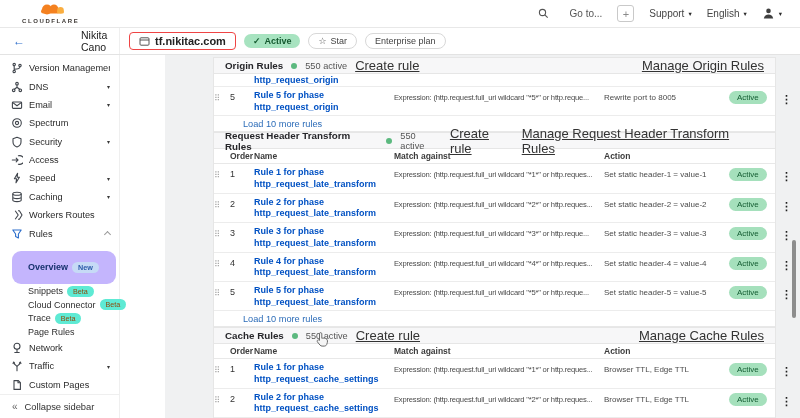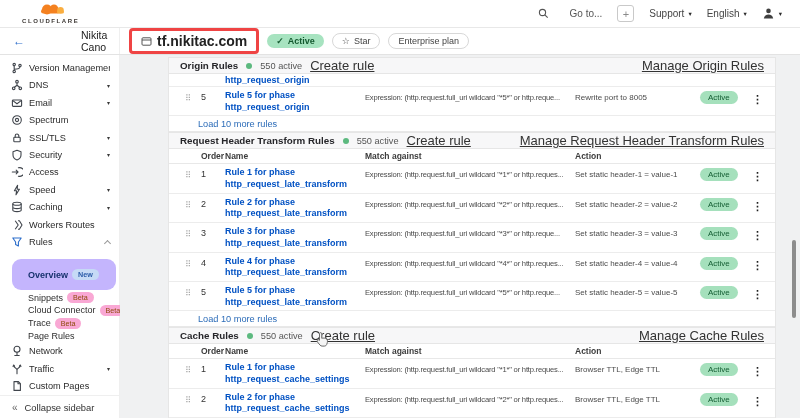--- a/index.html
+++ b/index.html
@@ -22,22 +22,22 @@
   .navdrop { display:flex; align-items:center; gap:4px; }
   .tri { font-size:6.5px; color:#2b2b2b; }
 
   
   .account-bar { height:27px; border-bottom:1px solid #e3e3e3; display:flex; background:#fff; }
   .account-left { width:120px; display:flex; align-items:center; gap:8px; padding-left:13px;
     border-right:1px solid #efefef; }
   .back-arrow { color:#2f6fcb; font-size:12px; }
   .account-name { font-weight:normal; font-size:10.5px; color:#222;margin-left:48px; }
   .account-right { flex:1; display:flex; align-items:center; gap:8px; padding-left:9px; }
-  .domain-box { display:flex; align-items:center; gap:5px; border:3px solid #ef4444; border-radius:4px;
-    padding:2px 9px; font-weight:bold; font-size:14px; color:#222; }
+  .domain-box { display:flex; align-items:center; gap:5px; border:1px solid #ef4444; border-radius:4px;
+    padding:2px 9px; font-weight:bold; font-size:11px; color:#222; }
   .pill { border-radius:10px; padding:2px 9px; font-size:9px; display:flex; align-items:center; gap:4px; color:#444; }
   .pill-active { background:#a7e3c0; color:#14592f; font-weight:bold; }
   .pill-outline { border:1px solid #d8d8d8; background:#fff; }
 
   
   .shell { display:flex; height:363px; }
 
   
   .sidebar { width:120px; border-right:1px solid #efefef; background:#fff; display:flex;
     flex-direction:column; padding-top:4px; flex-shrink:0; }
@@ -46,37 +46,37 @@
   .side-item svg { flex-shrink:0; }
   .grow { flex:1; overflow:hidden; }
   .side-caret { font-size:6px; color:#3a3a3a; }
   .chev-up { width:5px; height:5px; border-left:1.2px solid #9a9a9a; border-top:1.2px solid #9a9a9a;
     transform:rotate(45deg); margin-top:2px; }
   .sub-item { height:14px; display:flex; align-items:center; gap:4px; padding-left:28px;
     font-size:9px; color:#2e2e2e; white-space:nowrap; }
   .sub-sel { margin:8px 3px 1px 12px; padding-left:16px; background:#c4b5fd; border-radius:9px;
     height:34px; font-weight:bold; color:#17326e; }
   .badge-new { background:#c6daf6; color:#2b5ba8; border-radius:8px; font-size:7.2px; padding:1px 6px; font-weight:bold; }
-  .badge-beta { background:#f9a8d4; color:#8e4a0c; border-radius:8px; font-size:7.2px; padding:1px 6px; }
+  .badge-beta { background:#5eead4; color:#8e4a0c; border-radius:8px; font-size:7.2px; padding:1px 6px; }
   .collapse { margin-top:auto; border-top:1px solid #efefef; height:25px; display:flex;
     align-items:center; gap:7px; padding-left:12px; font-size:9.4px; color:#333; }
   .collapse-glyph { color:#666; font-size:10px; }
 
   
-  .content { flex:1; background:#f0f1f2; padding:2px 24px 0 48px; overflow:hidden; }
+  .content { flex:1; background:#f0f1f2; padding:2px 24px 0 48px; overflow:hidden;margin-left:45px; }
   .card { background:#fff; border-left:1px solid #e6e6e6; border-right:1px solid #e6e6e6; }
   .sec-head { background:#f7f7f8; border-top:1px solid #e6e6e6; border-bottom:1px solid #e6e6e6;
     height:17px; display:flex; align-items:center; gap:8px; padding:0 11px; }
   .sec-title { font-weight:bold; font-size:9.8px; color:#26262a; }
   .dot { width:6px; height:6px; border-radius:50%; background:#5cb97f; }
   .count { font-size:9.2px; color:#555; }
   .ulink { font-size:13px; color:#333; text-decoration:underline; }
   .manage { margin-left:auto; }
   .grid { display:grid; grid-template-columns:16px 24px 140px 210px 125px 52px 1fr;
-    align-items:start; padding-left:16px; padding-right:12px; }
+    align-items:start; padding-left:0; padding-right:12px; }
   .col-head { height:15px; align-items:center; font-size:8.5px; font-weight:bold; color:#3c3c3c;
     border-bottom:1px solid #e8e8e8; }
   .row { padding-top:3px; padding-bottom:2px; border-bottom:1px solid #ececec; min-height:29px; }
   .drag { color:#a8a8a8; font-size:8.5px; line-height:1; padding-top:4px; }
   .order { font-size:9px; color:#333; padding-top:2px; }
   .name { display:block; color:#0051c3; font-weight:bold; font-size:9px; line-height:1.3; }
   .name span { display:block; }
   .cell { font-size:7.6px; letter-spacing:-0.2px; color:#4a4a4a; white-space:nowrap;
     overflow:hidden; padding-right:8px; padding-top:3px; }
   .action-cell { font-size:8px; letter-spacing:0; }
@@ -194,28 +194,20 @@
       <span class="side-caret">▾</span>
     </div>
     <div class="side-item">
       <svg width="12" height="12" viewBox="0 0 12 12" fill="none" stroke="#40454c" stroke-width="1.1">
           <circle cx="6" cy="6" r="4.3"></circle>
           <circle cx="6" cy="6" r="1.6"></circle>
         </svg>
       <span class="grow">Spectrum</span>
     </div>
     <div class="side-item">
-      <svg width="12" height="12" viewBox="0 0 12 12" fill="none" stroke="#40454c" stroke-width="1.1" stroke-linecap="round">
-          <rect x="2.8" y="5.2" width="6.4" height="4.6" rx="0.8"></rect>
-          <path d="M4.2 5.2V3.8a1.8 1.8 0 0 1 3.6 0v1.4"></path>
-        </svg>
-      <span class="grow">SSL/TLS</span>
-      <span class="side-caret">▾</span>
-    </div>
-    <div class="side-item">
       <svg width="12" height="12" viewBox="0 0 12 12" fill="none" stroke="#40454c" stroke-width="1.1" stroke-linejoin="round">
           <path d="M6 1.3l4 1.5v3.1c0 2.6-1.7 4.1-4 5-2.3-.9-4-2.4-4-5V2.8z"></path>
         </svg>
       <span class="grow">Security</span>
       <span class="side-caret">▾</span>
     </div>
     <div class="side-item">
       <svg width="12" height="12" viewBox="0 0 12 12" fill="none" stroke="#40454c" stroke-width="1.1" stroke-linecap="round">
           <path d="M7.4 1.8a4.4 4.4 0 1 1 0 8.4"></path>
           <path d="M1.3 6h5.4M5.2 4.2L7 6 5.2 7.8"></path>

